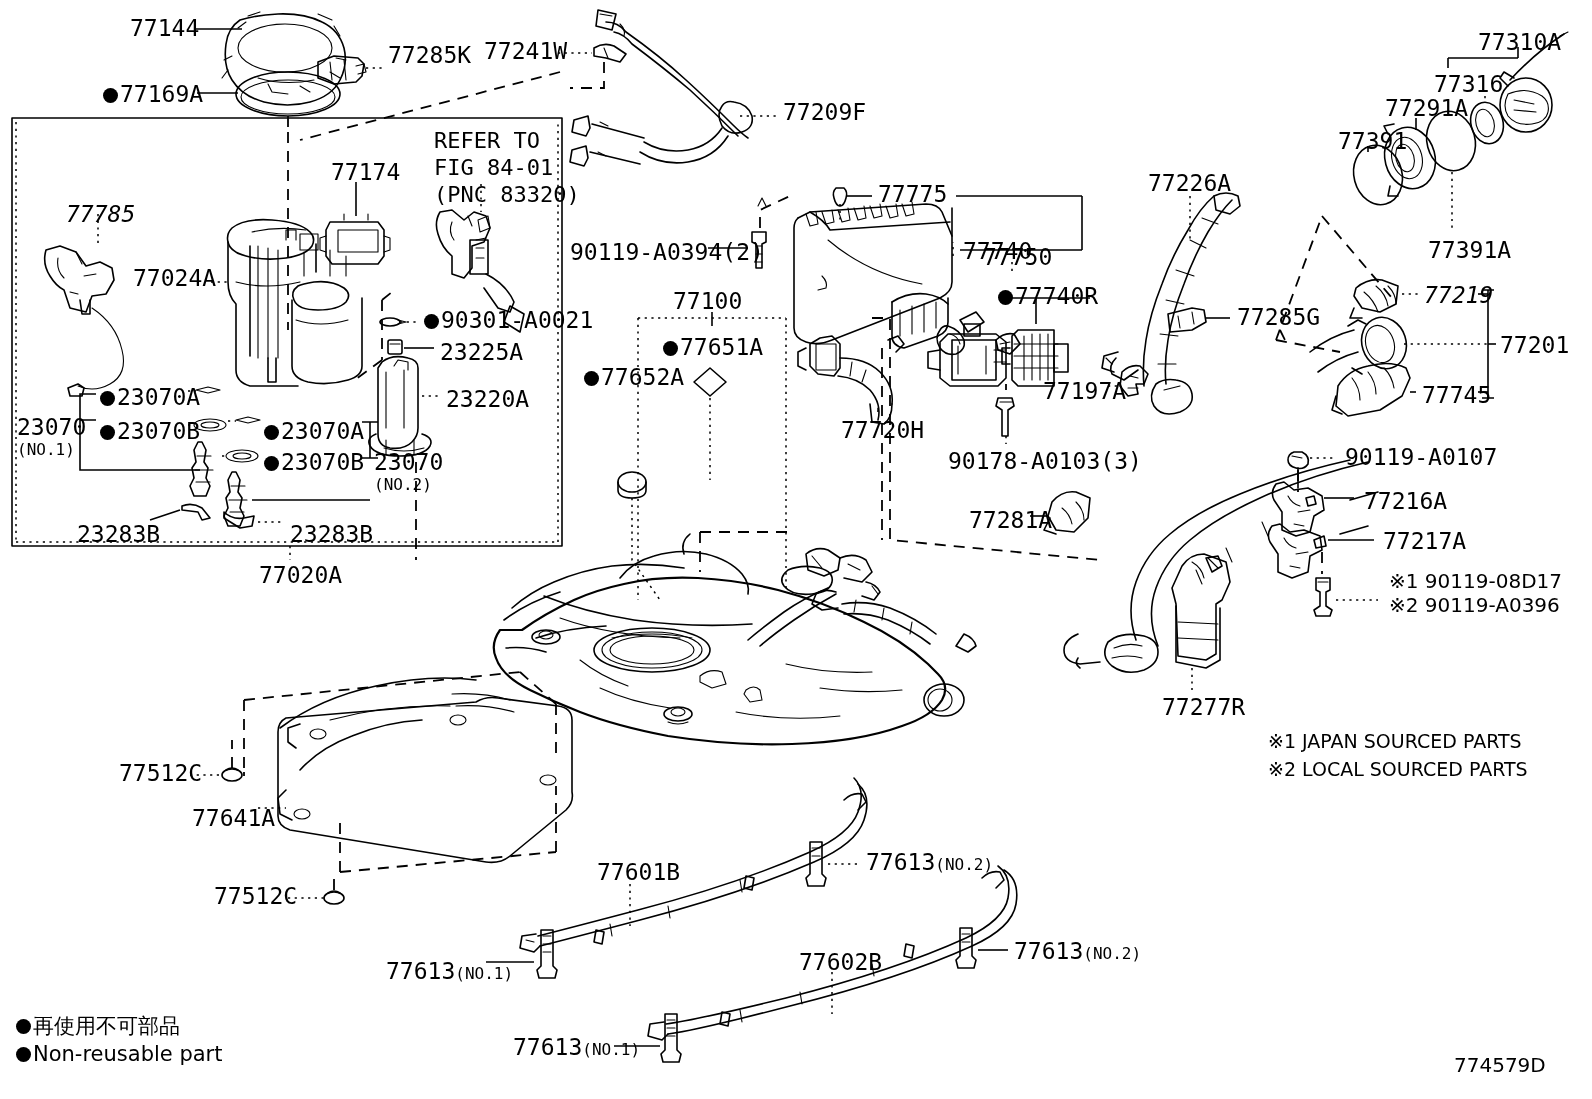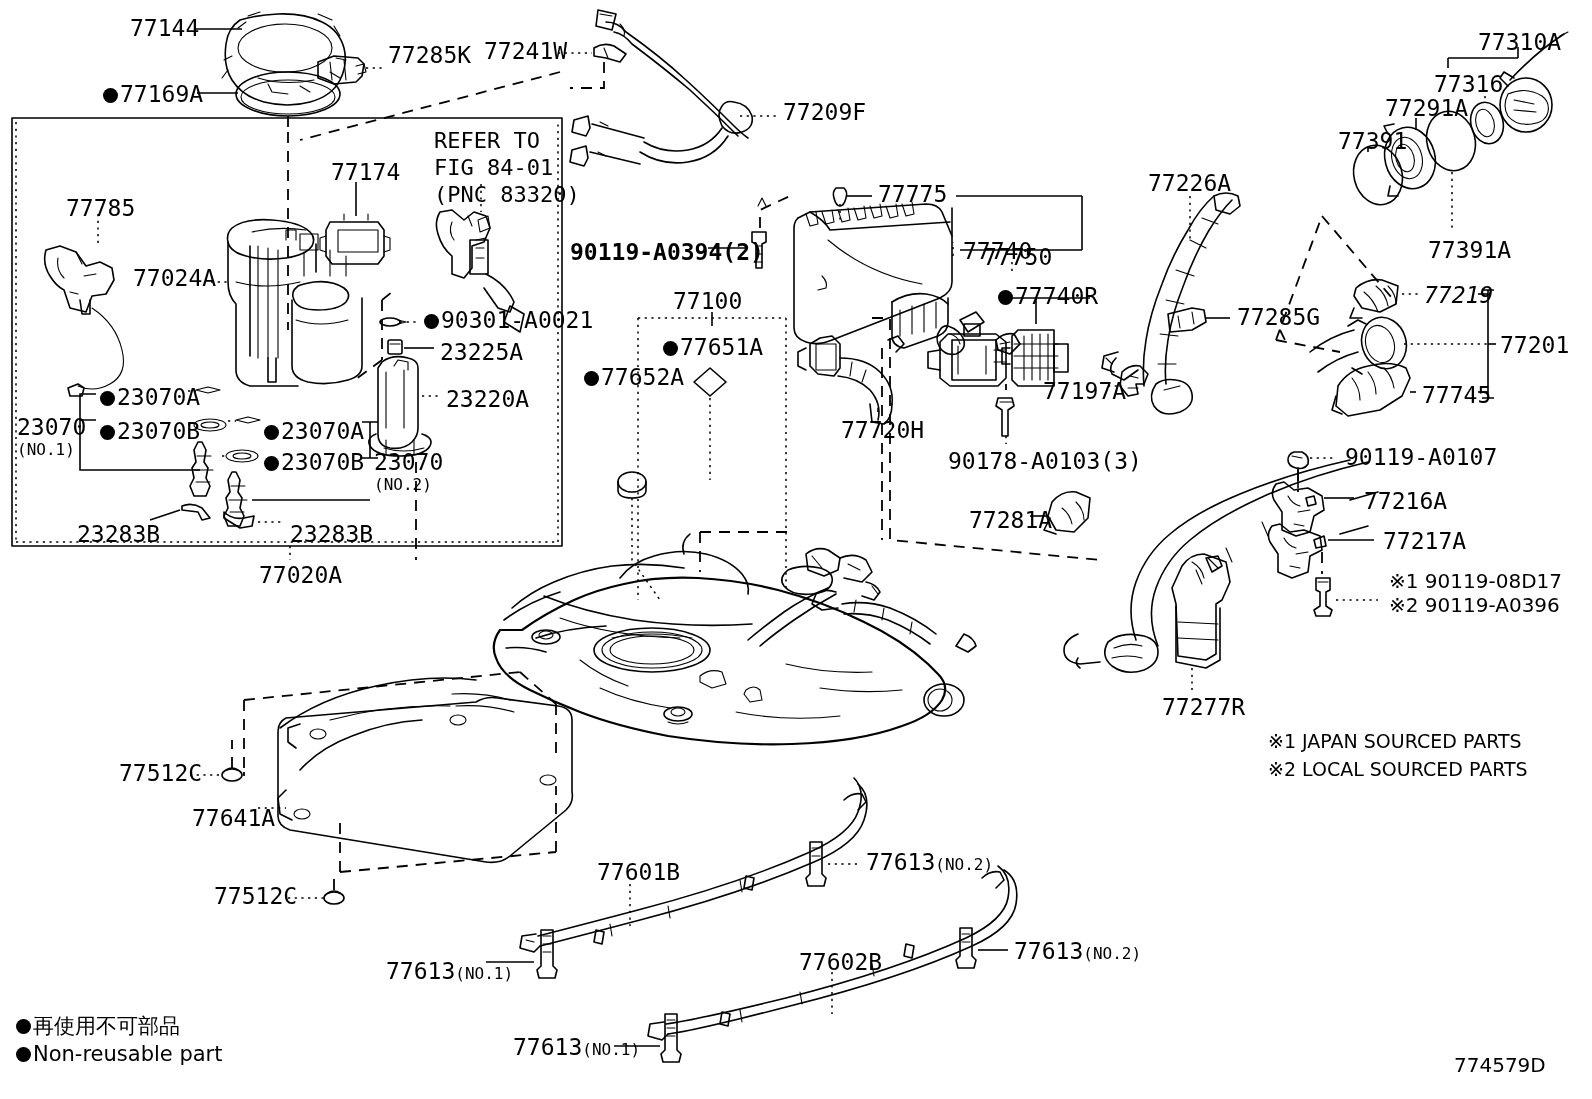--- a/index.html
+++ b/index.html
@@ -601,24 +601,24 @@
       <div class="lbl" style="left: 484px; top: 40px;"><span>77241W</span></div>
       <div class="lbl" style="left: 103px; top: 83px;"><span class="bullet"></span><span>77169A</span></div>
       <div class="lbl" style="left: 783px; top: 101px;"><span>77209F</span></div>
       <div class="lbl" style="left: 1478px; top: 31px;"><span>77310A</span></div>
       <div class="lbl" style="left: 1434px; top: 73px;"><span>77316</span></div>
       <div class="lbl" style="left: 1385px; top: 97px;"><span>77291A</span></div>
       <div class="lbl" style="left: 1338px; top: 130px;"><span>77391</span></div>
       <div class="lbl" style="left: 331px; top: 161px;"><span>77174</span></div>
       <div class="lbl" style="left: 878px; top: 183px;"><span>77775</span></div>
       <div class="lbl" style="left: 1148px; top: 172px;"><span>77226A</span></div>
-      <div class="lbl" style="left: 66px; top: 197px;"><span>77785</span></div>
+      <div class="lbl" style="left: 66px; top: 203px; font-style: italic;"><span>77785</span></div>
       <div class="lbl" style="left: 963px; top: 240px;"><span>77740</span></div>
       <div class="lbl" style="left: 1428px; top: 239px;"><span>77391A</span></div>
-      <div class="lbl" style="left: 570px; top: 241px; font-weight: bold;"><span>90119-A0394(2)</span></div>
+      <div class="lbl" style="left: 570px; top: 241px;"><span>90119-A0394(2)</span></div>
       <div class="lbl" style="left: 133px; top: 267px;"><span>77024A</span></div>
       <div class="lbl" style="left: 983px; top: 246px;"><span>77750</span></div>
       <div class="lbl" style="left: 998px; top: 285px;"><span class="bullet"></span><span>77740R</span></div>
       <div class="lbl" style="left: 673px; top: 290px;"><span>77100</span></div>
       <div class="lbl" style="left: 1424px; top: 284px; font-style: italic;"><span>77219</span></div>
       <div class="lbl" style="left: 424px; top: 309px;"><span class="bullet"></span><span>90301-A0021</span></div>
       <div class="lbl" style="left: 440px; top: 341px;"><span>23225A</span></div>
       <div class="lbl" style="left: 663px; top: 336px;"><span class="bullet"></span><span>77651A</span></div>
       <div class="lbl" style="left: 1237px; top: 306px;"><span>77285G</span></div>
       <div class="lbl" style="left: 1500px; top: 334px;"><span>77201</span></div>

